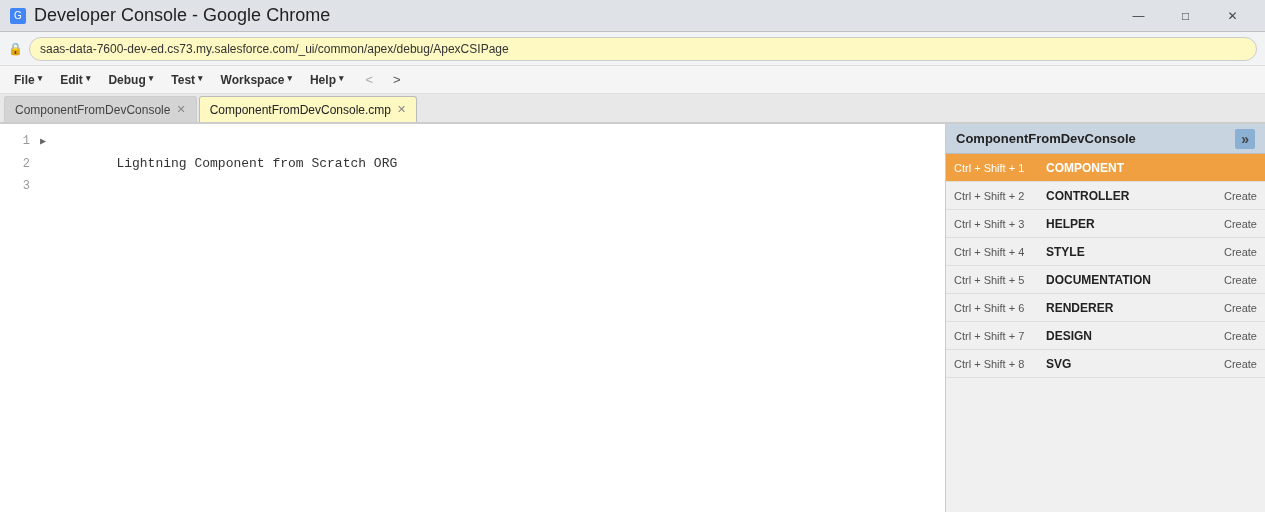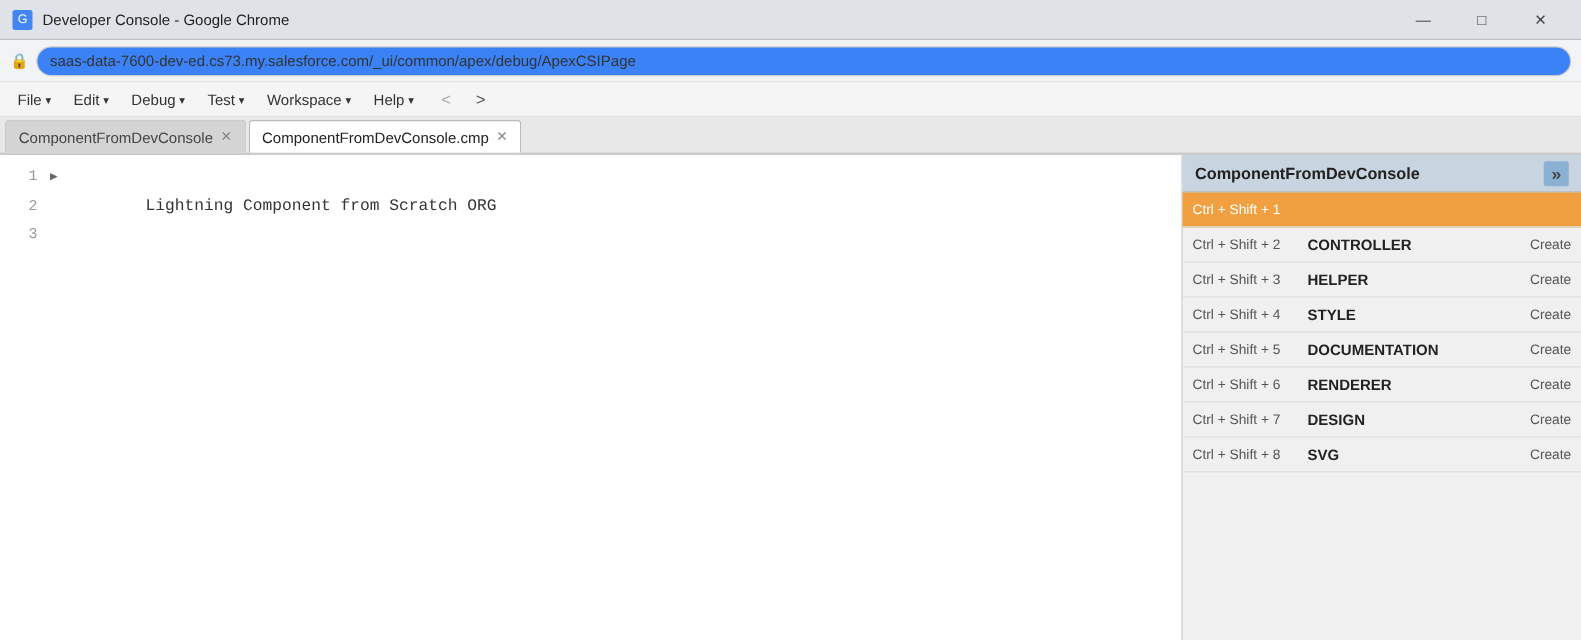--- a/index.html
+++ b/index.html
@@ -10,21 +10,21 @@
       background: #dfe3e8;
       height: 32px;
       display: flex;
       align-items: center;
       padding: 0 10px;
       border-bottom: 1px solid #c0c0c0;
       justify-content: space-between;
     }
     .title-bar-left { display: flex; align-items: center; gap: 8px; }
     .title-bar-icon { width: 16px; height: 16px; background: #4285f4; border-radius: 2px; font-size: 10px; display: flex; align-items: center; justify-content: center; color: white; }
-    .title-bar-text { font-size: 12px; color: #222; }
+    .title-bar-text { font-size: 18px; color: #222; }
     .title-bar-controls { display: flex; gap: 2px; }
     .title-bar-btn { width: 45px; height: 32px; display: flex; align-items: center; justify-content: center; cursor: pointer; font-size: 12px; color: #444; }
 
     
     .address-bar {
       background: #f1f3f4;
       height: 34px;
       display: flex;
       align-items: center;
       padding: 0 8px;
@@ -32,21 +32,21 @@
       border-bottom: 1px solid #ddd;
     }
     .address-lock { font-size: 12px; color: #555; }
     .address-input {
       flex: 1;
       height: 24px;
       border: 1px solid #ccc;
       border-radius: 12px;
       padding: 0 10px;
       font-size: 12px;
-      background: #3b82f6;
+      background: #fef9c3;
       color: #333;
       outline: none;
     }
 
     
     .menu-bar {
       background: #f5f5f5;
       height: 28px;
       display: flex;
       align-items: center;
@@ -54,22 +54,23 @@
       gap: 2px;
       border-bottom: 1px solid #ddd;
     }
     .menu-item {
       padding: 3px 8px;
       font-size: 12px;
       color: #333;
       cursor: pointer;
       border-radius: 2px;
       display: flex;
-      align-items: center;
+      align-items: flex-start;
       gap: 3px;
+      font-weight: bold;
     }
     .menu-item .chevron { font-size: 9px; }
     .menu-nav { margin-left: 6px; padding: 2px 6px; font-size: 13px; cursor: pointer; color: #555; }
     .menu-nav.disabled { color: #aaa; cursor: default; }
 
     
     .tabs-bar {
       background: #e8e8e8;
       height: 30px;
       display: flex;
@@ -86,21 +87,21 @@
       color: #444;
       cursor: pointer;
       border: 1px solid #ccc;
       border-bottom: none;
       border-radius: 3px 3px 0 0;
       background: #d4d4d4;
       gap: 6px;
       margin-right: 2px;
     }
     .tab.active {
-      background: #ffffff;
+      background: #fef9c3;
       color: #222;
       border-color: #bbb;
       font-weight: 500;
     }
     .tab .tab-close { font-size: 11px; color: #888; cursor: pointer; }
 
     
     .main-area {
       display: flex;
       height: calc(512px - 32px - 34px - 28px - 30px);
@@ -281,20 +282,21 @@
 
   <div class="right-panel">
     <div class="right-panel-header">
       <span>ComponentFromDevConsole</span>
       <span class="right-panel-expand">»</span>
     </div>
 
     <div id="bundle-list">
         <div class="bundle-row active">
           <span class="bundle-shortcut">Ctrl + Shift + 1</span>
+          <span class="bundle-name">COMPONENT</span>
         </div>
         <div class="bundle-row">
           <span class="bundle-shortcut">Ctrl + Shift + 2</span>
           <span class="bundle-name">CONTROLLER</span>
           <span class="bundle-create">Create</span>
         </div>
         <div class="bundle-row">
           <span class="bundle-shortcut">Ctrl + Shift + 3</span>
           <span class="bundle-name">HELPER</span>
           <span class="bundle-create">Create</span>

